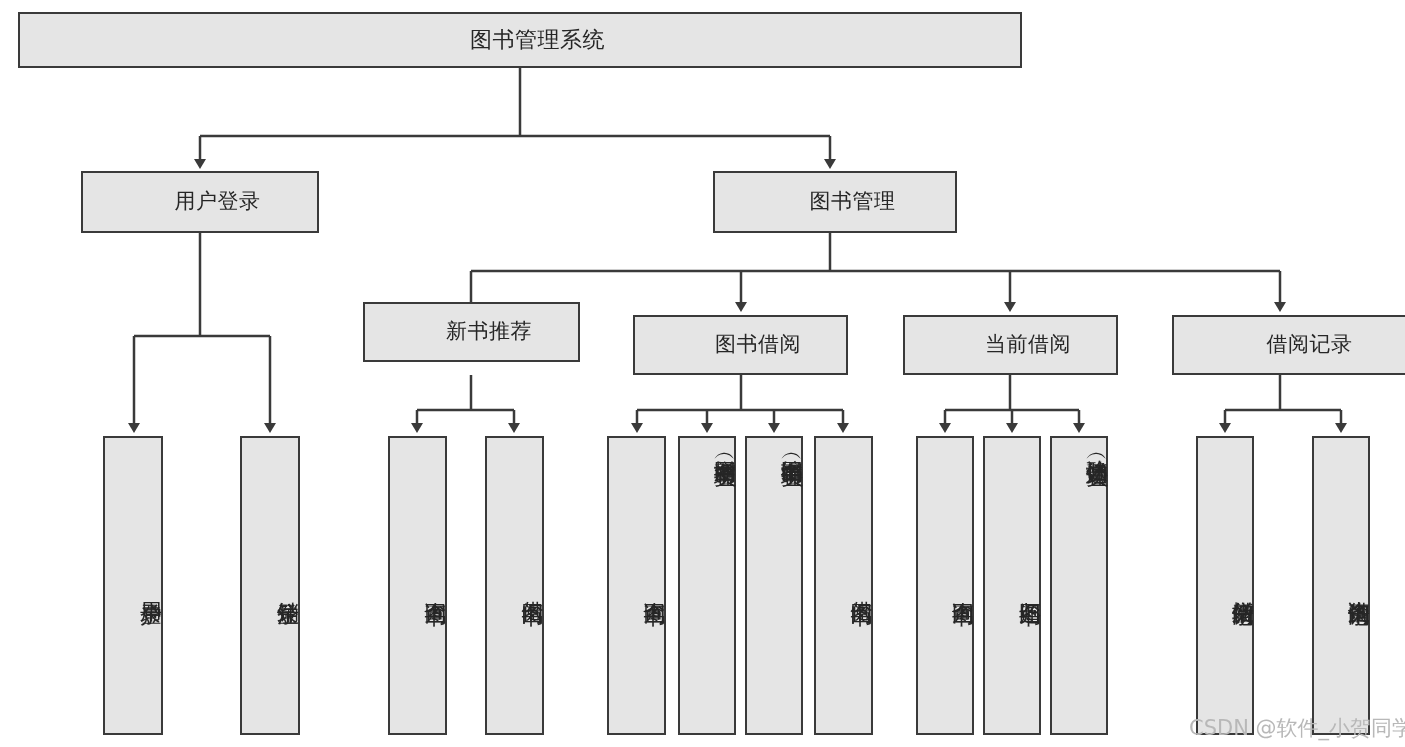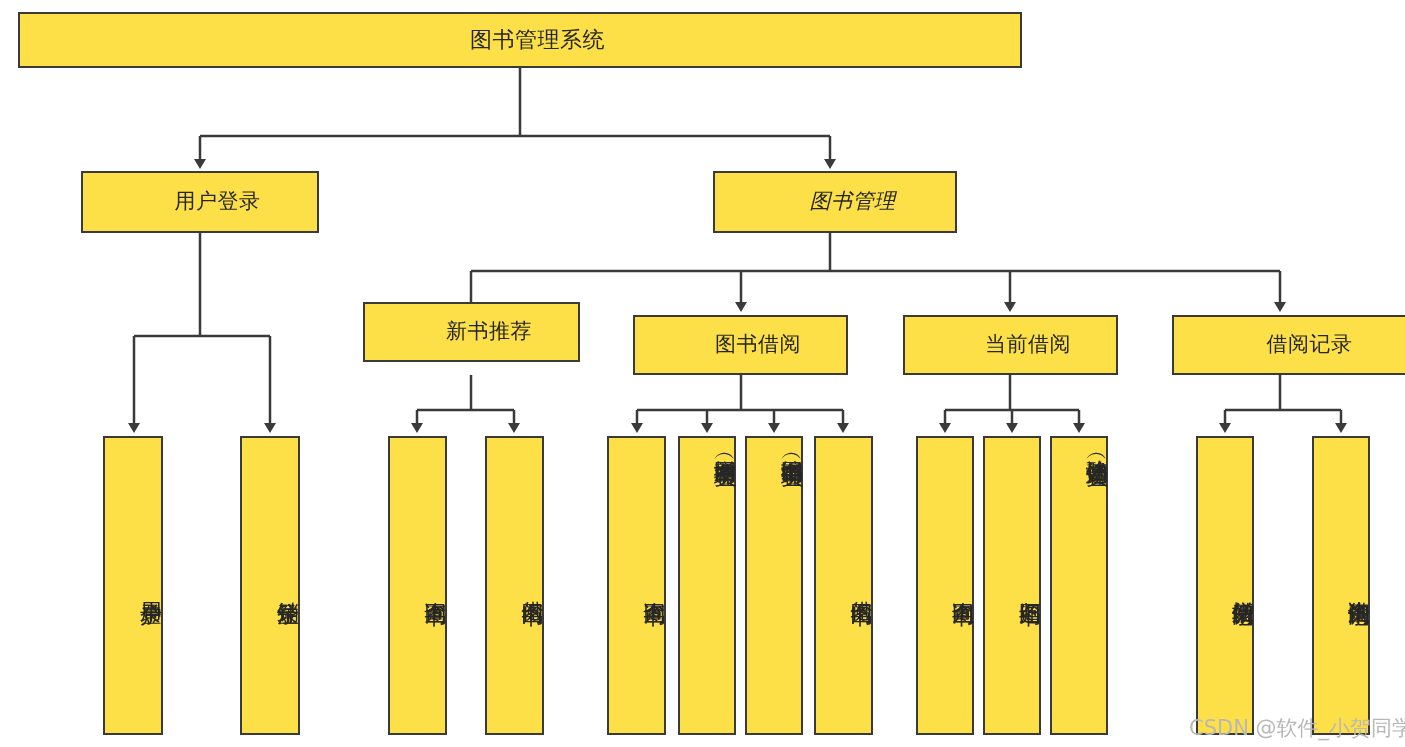--- a/index.html
+++ b/index.html
@@ -19,21 +19,21 @@
     position: absolute;
     left: 0; top: 0;
     width: 1405px;
     height: 747px;
     pointer-events: none;
   }
   .node {
     position: absolute;
     box-sizing: border-box;
     border: 2.5px solid #3a3a3a;
-    background: #fde047;
+    background: #e5e5e5;
     display: flex;
     align-items: center;
     justify-content: center;
     color: #262626;
     padding-left: 35px;
   }
   .node.horiz {
     font-size: 21px;
     letter-spacing: 0.5px;
     line-height: 1.2;
@@ -129,21 +129,21 @@
     </g>
   </svg>
 
   <div id="nodes">
       <div class="node horiz root" style="left: 18px; top: 12px; width: 1004px; height: 56px;">
         <span>图书管理系统</span>
       </div>
       <div class="node horiz" style="left: 81px; top: 171px; width: 238px; height: 62px;">
         <span>用户登录</span>
       </div>
-      <div class="node horiz" style="left: 713px; top: 171px; width: 244px; height: 62px; font-style: italic;">
+      <div class="node horiz" style="left: 713px; top: 171px; width: 244px; height: 62px;">
         <span>图书管理</span>
       </div>
       <div class="node horiz" style="left: 363px; top: 302px; width: 217px; height: 60px;">
         <span>新书推荐</span>
       </div>
       <div class="node horiz" style="left: 633px; top: 315px; width: 215px; height: 60px;">
         <span>图书借阅</span>
       </div>
       <div class="node horiz" style="left: 903px; top: 315px; width: 215px; height: 60px;">
         <span>当前借阅</span>

